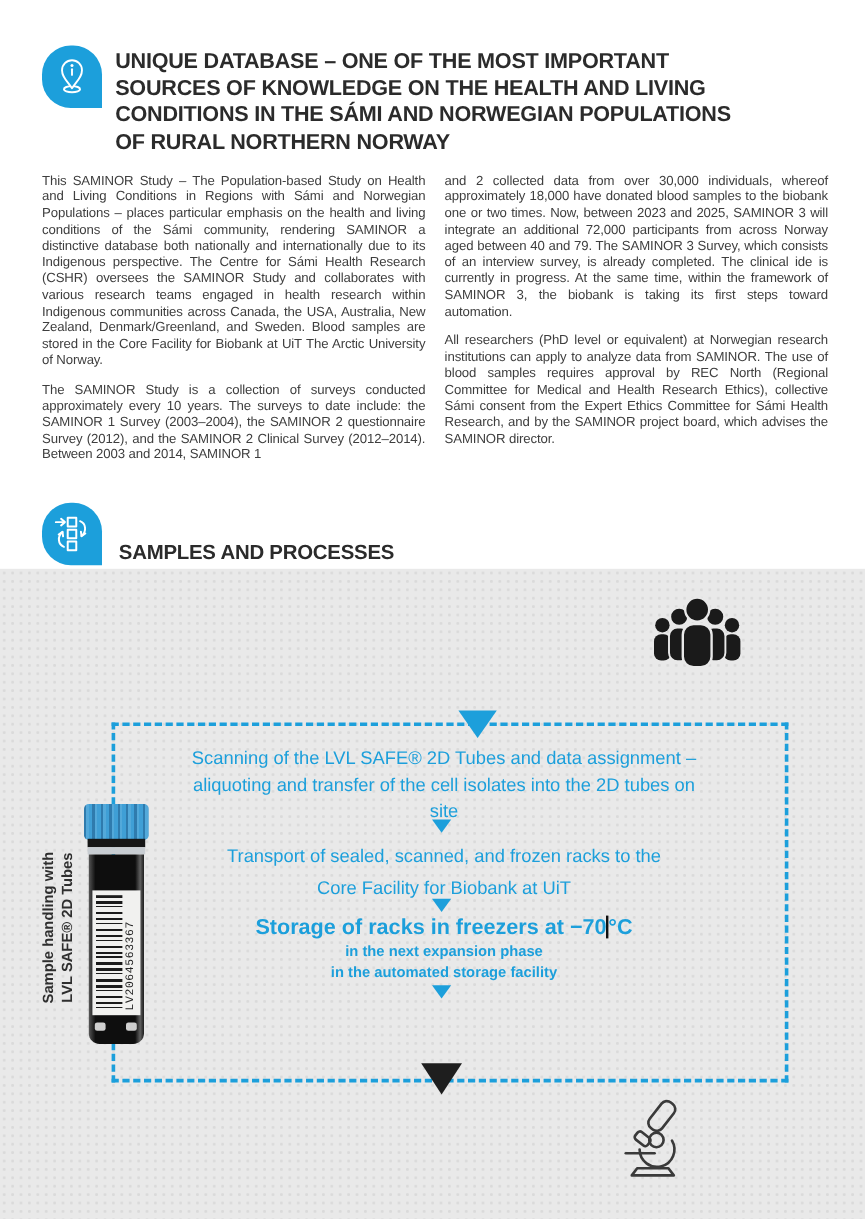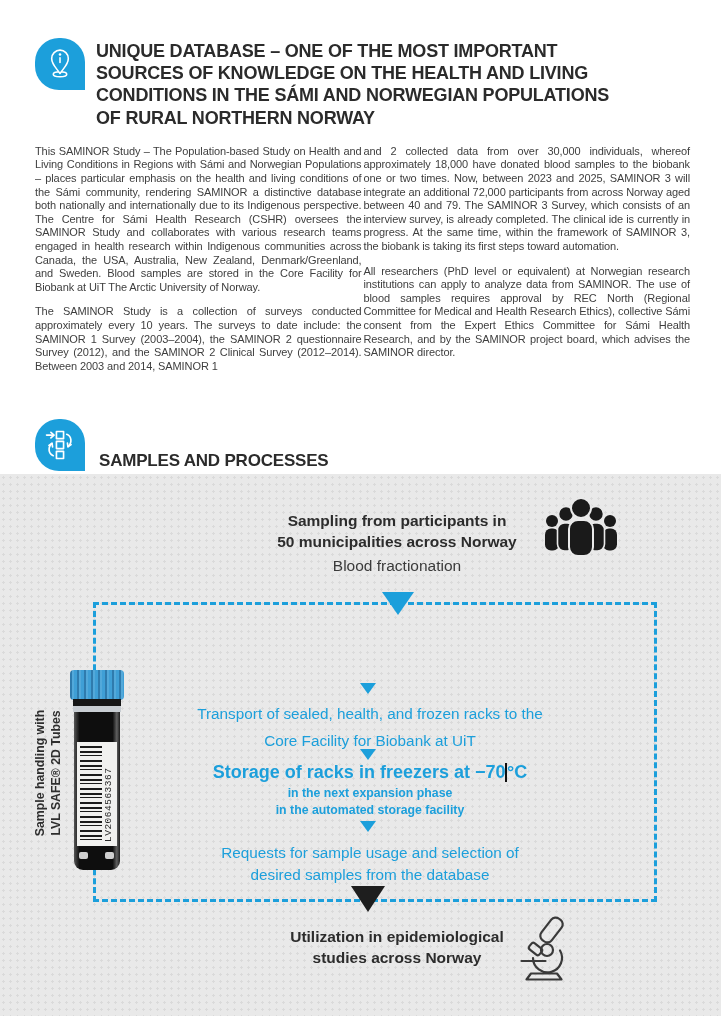--- a/index.html
+++ b/index.html
@@ -5,21 +5,21 @@
   html,body{margin:0;padding:0;background:#ffffff;}
   .page{position:relative;width:721px;height:1016px;background:#ffffff;overflow:hidden;
         font-family:"Liberation Sans","DejaVu Sans",sans-serif;}
   
   .top{position:relative;height:474px;box-sizing:border-box;padding:38px 31px 0 35px;}
   .head-row{display:flex;align-items:flex-start;}
   .blob{flex:0 0 auto;width:50px;height:52px;background:#1c9fdb;border-radius:24px 24px 0 24px;
         display:flex;align-items:center;justify-content:center;}
   .title{margin:0 0 0 11px;font-size:18px;line-height:22.2px;font-weight:bold;color:#2b2b2b;
          letter-spacing:-0.2px;white-space:pre-line;padding-top:2px;}
-  .cols{display:flex;gap:2px;margin-top:16px;height:270px;}
+  .cols{display:flex;gap:16px;margin-top:16px;height:270px;}
   .col{flex:1 1 0;font-size:11px;line-height:13.6px;color:#3e3e3e;text-align:justify;letter-spacing:-0.1px;}
   .col p{margin:0 0 11px 0;}
   .sec2{margin-top:4px;align-items:flex-end;}
   .sec2 h2{margin:0 0 0 14px;font-size:17px;font-weight:bold;color:#2b2b2b;letter-spacing:-0.2px;}
   
   .flow{position:relative;width:721px;height:542px;background-color:#e9e9e9;
         background-image:radial-gradient(#dadada 1px,transparent 1.3px);background-size:7px 7px;}
   .abs{position:absolute;}
   .center-col{left:137px;width:520px;text-align:center;}
   .flow-head{font-size:15.5px;line-height:21px;font-weight:bold;color:#2c2c2c;white-space:pre-line;}
@@ -104,87 +104,83 @@
             <path d="M10,24.5 l4,-2.7 0.6,4.6"></path>
           </g>
         </svg>
       </div>
       <h2>SAMPLES AND PROCESSES</h2>
     </div>
   </div>
 
   <div class="flow">
 
-    <div class="abs center-col flow-head" style="top:36px;">Sampling from participants in
-50 municipalities across Norway</div>
 
     <svg class="abs icon-art" style="left:541px;top:22px;" width="80" height="64" viewBox="0 0 80 64">
       <g fill="#1a1a1a">
         <circle cx="11" cy="25" r="6"></circle>
           <rect x="4" y="32.5" width="14" height="22" rx="6"></rect>
         <circle cx="69" cy="25" r="6"></circle>
           <rect x="62" y="32.5" width="14" height="22" rx="6"></rect>
         <g stroke="#e9e9e9" stroke-width="1.6">
           <circle cx="25" cy="18" r="7.5"></circle>
             <rect x="16.5" y="27" width="17" height="28" rx="7"></rect>
           <circle cx="55" cy="18" r="7.5"></circle>
             <rect x="46.5" y="27" width="17" height="28" rx="7"></rect>
         </g>
         <g stroke="#e9e9e9" stroke-width="2">
           <circle cx="40" cy="12" r="10"></circle>
             <rect x="28" y="24" width="24" height="36" rx="9"></rect>
         </g>
       </g>
     </svg>
 
-    <div class="abs center-col flow-sub" style="top:83px;">Blood fractionation</div>
 
     <div class="abs tri tri-big" style="left:382px;top:118px;"></div>
 
     <div class="abs dashed-box"></div>
 
+    <div class="abs step step-reg" style="top:148px;">Scanning of the LVL SAFE® 2D Tubes and data assignment –
+aliquoting and transfer of the cell isolates into the 2D tubes on
+site</div>
 
     <div class="abs tri tri-sm" style="left:360px;top:209px;"></div>
 
-    <div class="abs step step-sp" style="top:226px;">Transport of sealed, health, and frozen racks to the
+    <div class="abs step step-sp" style="top:226px;">Transport of sealed, scanned, and frozen racks to the
 Core Facility for Biobank at UiT</div>
 
     <div class="abs tri tri-sm" style="left:360px;top:275px;"></div>
 
     <div class="abs step step-bold" style="top:288px;"><span>Storage of racks in freezers at −70</span><span class="cursor-bar"></span><span>°C</span></div>
 
     <div class="abs step step-small" style="top:311px;">in the next expansion phase
 in the automated storage facility</div>
 
     <div class="abs tri tri-sm" style="left:360px;top:347px;"></div>
 
-    <div class="abs step step-reg" style="top:368px;">Requests for sample usage and selection of
-desired samples from the database</div>
 
     <div class="abs tri tri-black" style="left:351px;top:412px;"></div>
 
     <div class="abs tube-label">Sample handling with
 LVL SAFE® 2D Tubes</div>
 
     <div class="abs tube">
       <div class="cap"></div>
       <div class="collar"></div>
       <div class="band"></div>
       <div class="body">
         <div class="label">
           <div class="barcode"></div>
           <div class="bc-text">LV2064563367</div>
         </div>
         <div class="dot" style="left:5px;"></div>
         <div class="dot" style="left:31px;"></div>
       </div>
     </div>
 
-    <div class="abs center-col flow-head" style="top:452px;">Utilization in epidemiological
-studies across Norway</div>
 
     <svg class="abs icon-art" style="left:518px;top:442px;" width="52" height="66" viewBox="0 0 52 66">
       <g fill="none" stroke="#3a3a3a" stroke-width="2.2" stroke-linecap="round" stroke-linejoin="round">
         <rect x="27" y="0.5" width="13" height="27" rx="5.5" transform="rotate(38 33.5 14)"></rect>
         <rect x="11" y="29" width="13" height="8" rx="2.5" transform="rotate(38 17.5 33)"></rect>
         <circle cx="29" cy="34" r="6"></circle>
         <path d="M15,42 a14.5,14.5 0 1 0 27,-7.5"></path>
         <path d="M3.5,45 h24"></path>
         <path d="M13,57.5 h26 l4.5,6 h-35 z"></path>
       </g>

